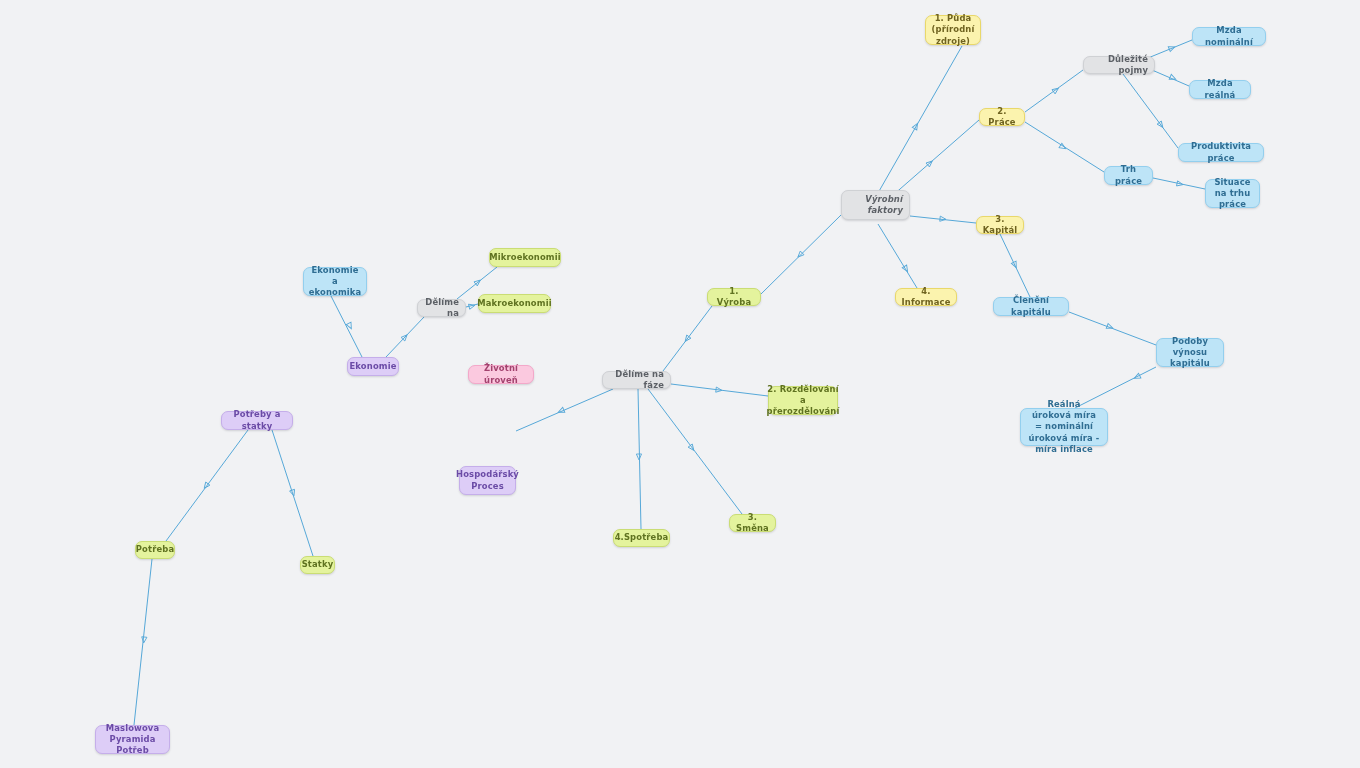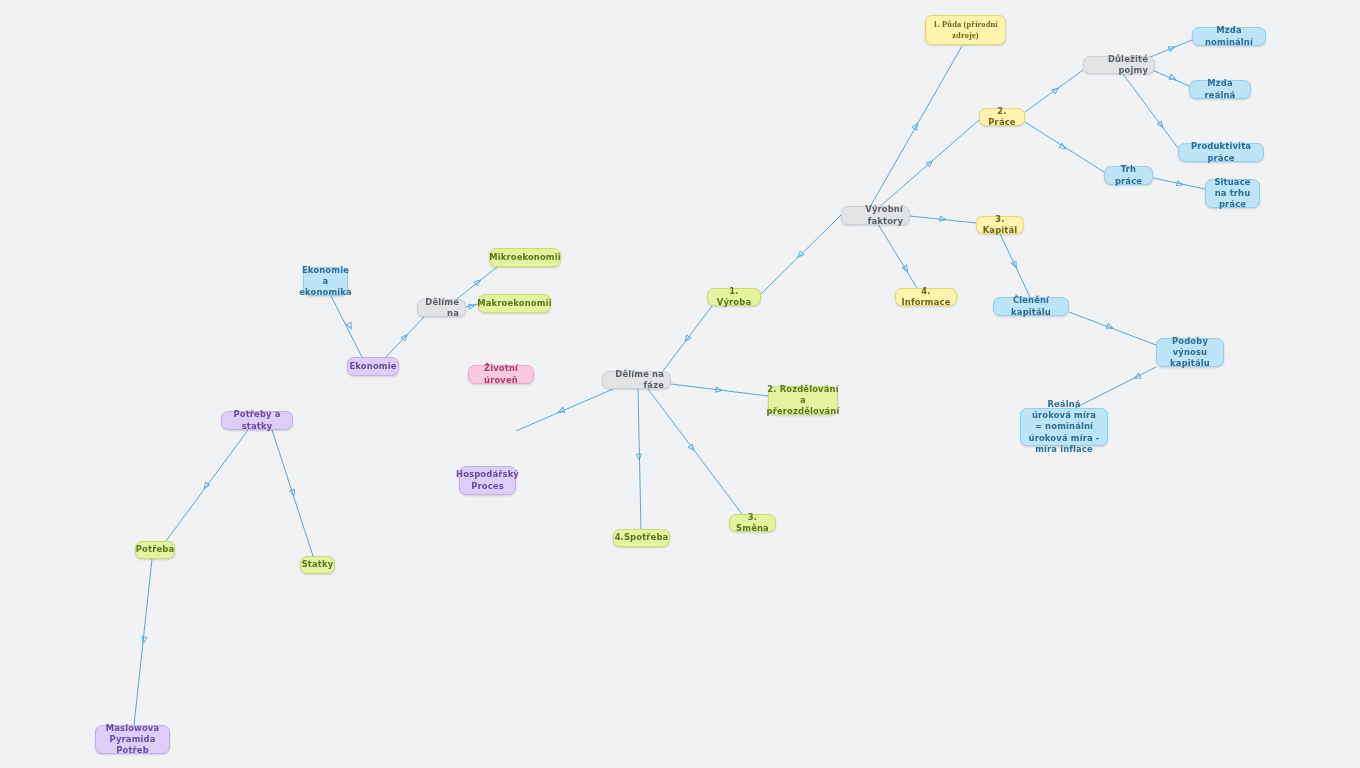--- a/index.html
+++ b/index.html
@@ -184,32 +184,32 @@
       <g>
         <line x1="272" y1="430" x2="313" y2="556" stroke="#56a8d8" stroke-width="1"></line>
         <path d="M -3,-2.6 L 3,0 L -3,2.6 Z" fill="none" stroke="#56a8d8" stroke-width="0.9" transform="translate(293,493) rotate(71.97527647876153)"></path>
       </g>
       <g>
         <line x1="152" y1="559" x2="134" y2="725" stroke="#56a8d8" stroke-width="1"></line>
         <path d="M -3,-2.6 L 3,0 L -3,2.6 Z" fill="none" stroke="#56a8d8" stroke-width="0.9" transform="translate(144,640) rotate(96.18861596324162)"></path>
       </g>
     </svg>
   <div id="node-layer">
-      <div class="node pal-yellow" style="left: 925px; top: 15px; width: 81px; height: 30px; font-family: Liberation Serif, serif;"><span>1. Půda (přírodní zdroje)</span></div>
+      <div class="node pal-yellow" style="left: 925px; top: 15px; width: 56px; height: 30px;"><span>1. Půda (přírodní zdroje)</span></div>
       <div class="node pal-blue" style="left: 1192px; top: 27px; width: 74px; height: 19px;"><span>Mzda nominální</span></div>
       <div class="node pal-gray" style="left: 1083px; top: 56px; width: 72px; height: 18px;"><span>Důležité pojmy</span></div>
       <div class="node pal-blue" style="left: 1189px; top: 80px; width: 62px; height: 19px;"><span>Mzda reálná</span></div>
       <div class="node pal-yellow" style="left: 979px; top: 108px; width: 46px; height: 18px;"><span>2. Práce</span></div>
       <div class="node pal-blue" style="left: 1178px; top: 143px; width: 86px; height: 19px; border-radius: 7px;"><span>Produktivita práce</span></div>
       <div class="node pal-blue" style="left: 1104px; top: 166px; width: 49px; height: 19px;"><span>Trh práce</span></div>
       <div class="node pal-blue" style="left: 1205px; top: 179px; width: 55px; height: 29px;"><span>Situace na trhu práce</span></div>
-      <div class="node pal-gray" style="left: 841px; top: 206px; width: 69px; height: 19px;"><span>Výrobní faktory</span></div>
+      <div class="node pal-gray" style="left: 841px; top: 190px; width: 69px; height: 30px; font-style: italic;"><span>Výrobní faktory</span></div>
       <div class="node pal-yellow" style="left: 976px; top: 216px; width: 48px; height: 18px;"><span>3. Kapitál</span></div>
       <div class="node pal-green" style="left: 489px; top: 248px; width: 72px; height: 19px;"><span>Mikroekonomii</span></div>
-      <div class="node pal-blue" style="left: 303px; top: 267px; width: 45px; height: 29px;"><span>Ekonomie a ekonomika</span></div>
+      <div class="node pal-blue" style="left: 303px; top: 267px; width: 64px; height: 29px;"><span>Ekonomie a ekonomika</span></div>
       <div class="node pal-gray" style="left: 417px; top: 299px; width: 49px; height: 18px;"><span>Dělíme na</span></div>
       <div class="node pal-green" style="left: 478px; top: 294px; width: 73px; height: 19px;"><span>Makroekonomii</span></div>
       <div class="node pal-green" style="left: 707px; top: 288px; width: 54px; height: 18px;"><span>1. Výroba</span></div>
       <div class="node pal-yellow" style="left: 895px; top: 288px; width: 62px; height: 18px;"><span>4. Informace</span></div>
       <div class="node pal-blue" style="left: 993px; top: 297px; width: 76px; height: 19px;"><span>Členění kapitálu</span></div>
       <div class="node pal-blue" style="left: 1156px; top: 338px; width: 68px; height: 29px; justify-content: flex-end;"><span>Podoby výnosu kapitálu</span></div>
       <div class="node pal-purple" style="left: 347px; top: 357px; width: 52px; height: 19px;"><span>Ekonomie</span></div>
       <div class="node pal-pink" style="left: 468px; top: 365px; width: 66px; height: 19px;"><span>Životní úroveň</span></div>
       <div class="node pal-gray" style="left: 602px; top: 371px; width: 69px; height: 18px;"><span>Dělíme na fáze</span></div>
       <div class="node pal-green" style="left: 768px; top: 386px; width: 70px; height: 29px;"><span>2. Rozdělování a přerozdělování</span></div>

